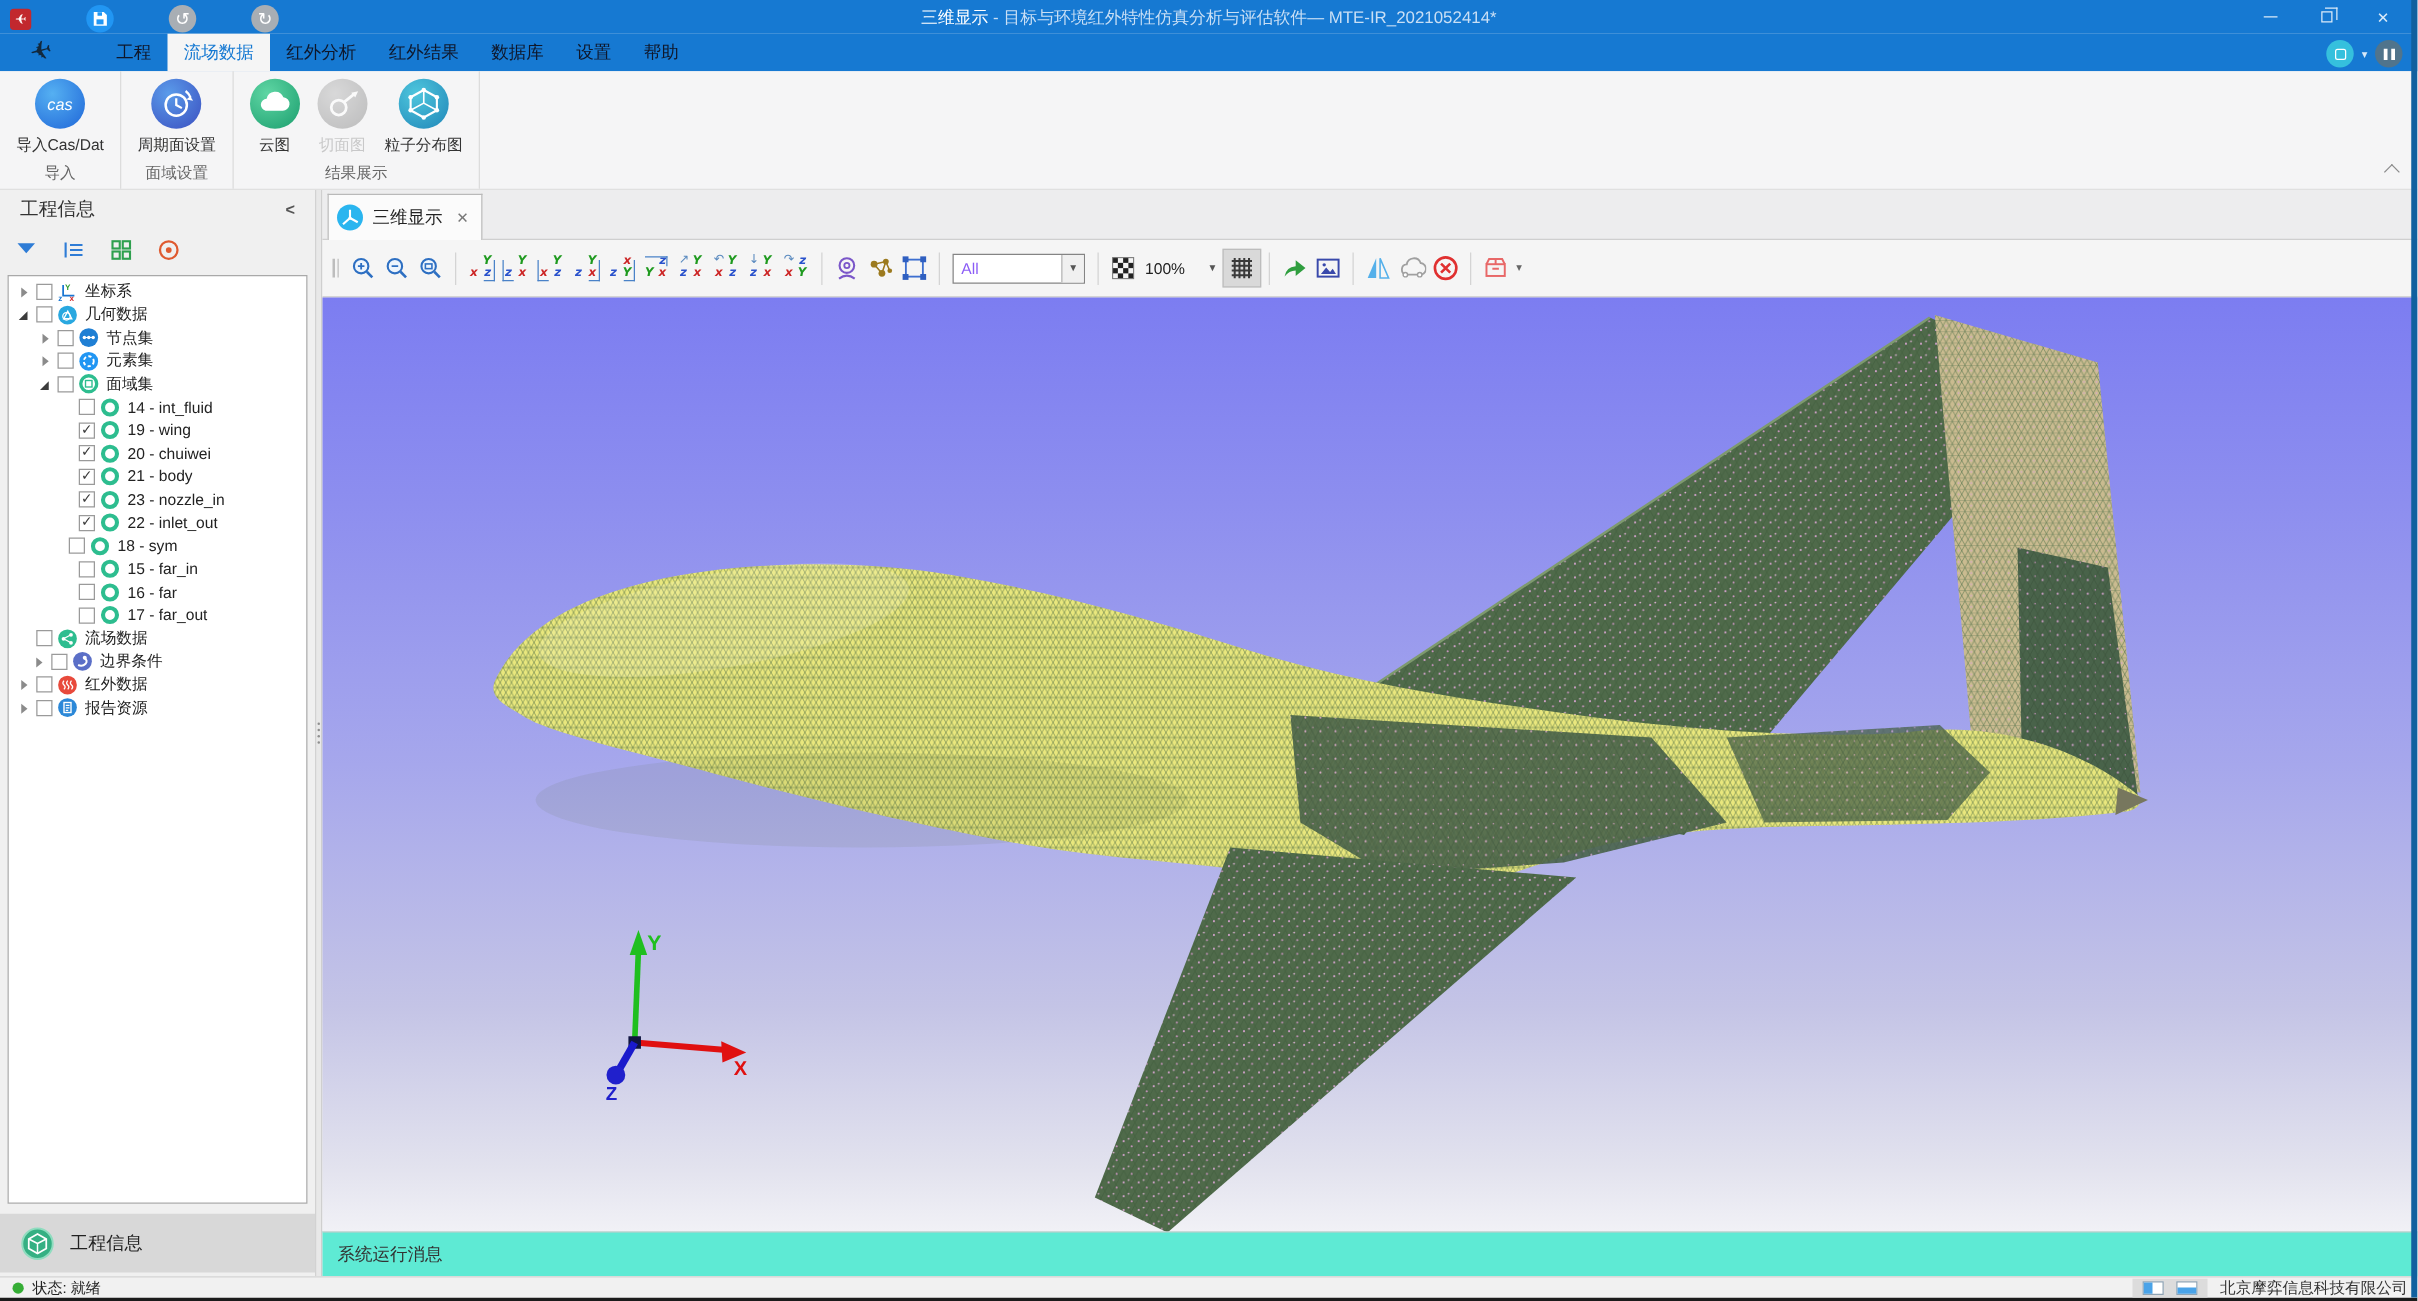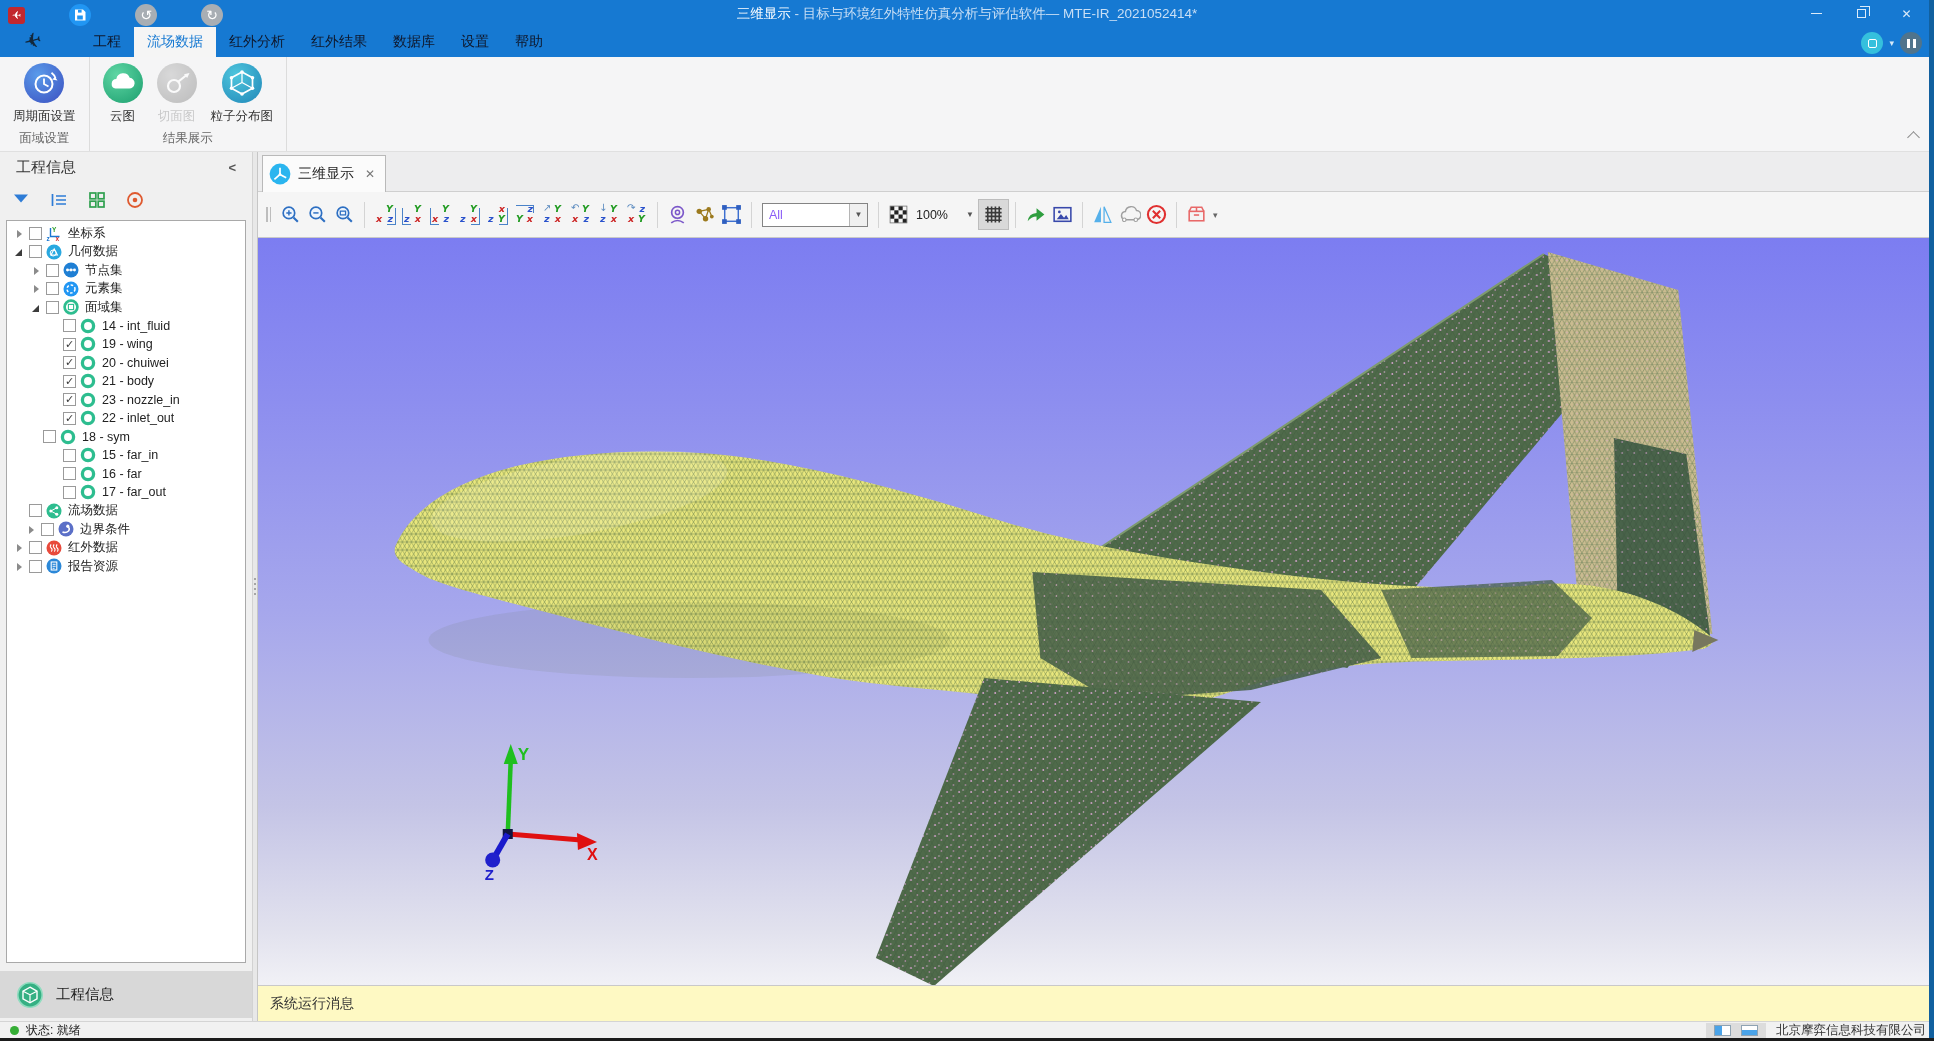--- a/index.html
+++ b/index.html
@@ -102,21 +102,21 @@
   .combo{width:106px;height:24px;background:#fff;border:1px solid #848484;display:flex;align-items:center;margin:0 4px;}
   .combo .cval{flex:1;padding-left:6px;font-size:12.5px;color:#8b5cf6;}
   .combo .cbtn{width:18px;height:100%;border-left:1px solid #b5b5b5;background:#f0f0f0;display:flex;align-items:center;justify-content:center;color:#555;font-size:8px;}
   .zoomlvl{display:flex;align-items:center;gap:18px;margin:0 4px;font-size:12.5px;color:#222;}
   .zoomlvl .caret{font-size:8px;color:#555;}
   .caretbtn{font-size:9px;color:#666;margin-left:3px;}
 
   .viewport{flex:1;position:relative;background:linear-gradient(180deg,#7c7df1 0%,#8d8eef 22%,#a6a7ec 50%,#c4c4e6 76%,#e2e2ee 93%,#f1f1f6 100%);min-height:0;}
   .viewport svg.scene{position:absolute;left:0;top:0;width:100%;height:100%;}
 
-  .msgpanel{height:36px;background:#fef9c3;border-top:1px solid #c9c9c9;display:flex;align-items:center;padding-left:12px;flex:none;}
+  .msgpanel{height:36px;background:#5eead4;border-top:1px solid #c9c9c9;display:flex;align-items:center;padding-left:12px;flex:none;}
   .msgpanel span{font-size:14px;color:#333;}
 
   
   .statusbar{height:17px;background:#f1f1f1;border-top:1px solid #d4d4d4;display:flex;align-items:center;flex:none;position:relative;font-size:12px;color:#222;}
   .sdot{width:9px;height:9px;border-radius:50%;background:#35ad35;margin:0 7px 0 10px;flex:none;}
   .sright{position:absolute;right:8px;top:0;height:100%;display:flex;align-items:center;gap:10px;}
   .licons{display:flex;gap:10px;background:#dcdcdc;padding:1px 8px;height:15px;align-items:center;}
   .lic{width:17px;height:11px;border:1px solid #8fa3b3;background:#fff;position:relative;}
   .lic.left::after{content:"";position:absolute;left:0;top:0;width:7px;height:100%;background:#4aa3e8;}
   .lic.bottom::after{content:"";position:absolute;left:0;bottom:0;width:100%;height:5px;background:#4aa3e8;}
@@ -174,20 +174,33 @@
       <span class="mcaret">▾</span>
       <span class="mrbtn dark">
           <i></i>
           <i></i>
         </span>
     </div>
   </div>
 
   <div class="ribbon">
     <div style="display:flex;" id="ribbon-groups">
+        <div class="rgroup">
+          <div class="rbtns">
+            <div class="rbtn">
+              <span class="ribicon" style="background: radial-gradient(circle at 35% 30%, rgb(85, 176, 242), rgb(31, 102, 216));">
+                <svg viewBox="0 0 40 40">
+                  <text x="20" y="25" font-size="13" font-style="italic" fill="#fff" text-anchor="middle">cas</text>
+                </svg>
+              </span>
+              <span class="rlabel">导入Cas/Dat</span>
+            </div>
+          </div>
+          <div class="rgname">导入</div>
+        </div>
         <div class="rgroup">
           <div class="rbtns">
             <div class="rbtn">
               <span class="ribicon" style="background: radial-gradient(circle at 35% 30%, rgb(90, 155, 234), rgb(59, 79, 192));">
                 <svg viewBox="0 0 40 40">
                   <circle cx="20" cy="21" r="8.5" fill="none" stroke="#fff" stroke-width="2"></circle>
                   <path d="M20 15.5 V21 L24.5 23.5" fill="none" stroke="#fff" stroke-width="1.8"></path>
                   <path d="M27.5 9.8 a12 12 0 0 1 4 5.4" fill="none" stroke="#fff" stroke-width="1.8"></path>
                   <path d="M33.5 17.5 l-2.4-3.6 -3 2.6 Z" fill="#fff"></path>
                 </svg>
@@ -390,21 +403,21 @@
           <div class="trow" style="padding-left: 40px;">
             <span class="exp none"></span>
             <span class="cb">✓</span>
             <span class="ticon">
               <svg viewBox="0 0 16 16">
                 <circle cx="8" cy="8" r="5.6" fill="none" stroke="#2dbd8f" stroke-width="3.3"></circle>
               </svg>
             </span>
             <span class="tlabel">22 - inlet_out</span>
           </div>
-          <div class="trow" style="padding-left: 20px;">
+          <div class="trow" style="padding-left: 32px;">
             <span class="exp none"></span>
             <span class="cb"></span>
             <span class="ticon">
               <svg viewBox="0 0 16 16">
                 <circle cx="8" cy="8" r="5.6" fill="none" stroke="#2dbd8f" stroke-width="3.3"></circle>
               </svg>
             </span>
             <span class="tlabel">18 - sym</span>
           </div>
           <div class="trow" style="padding-left: 40px;">

